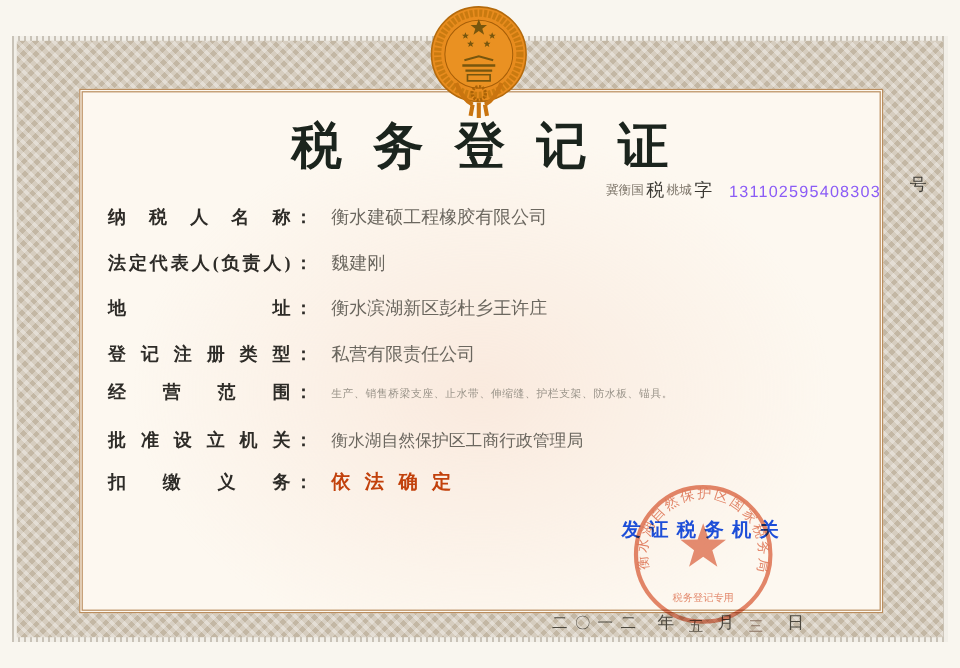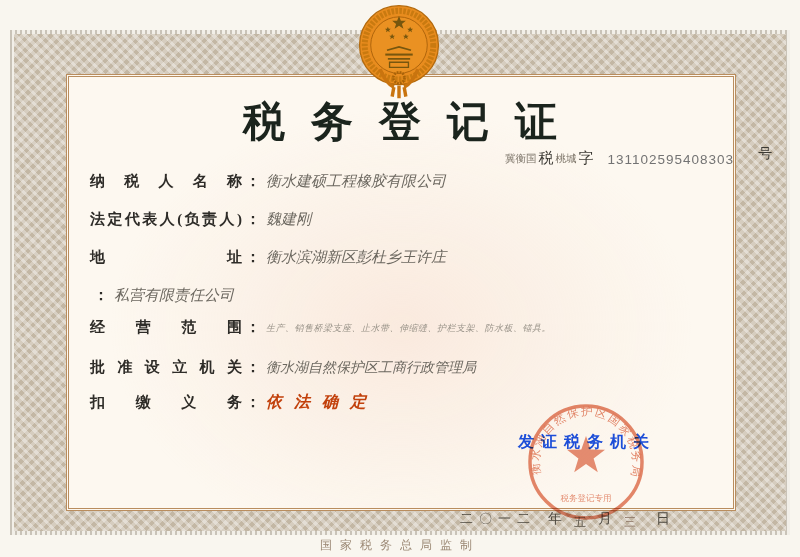--- a/index.html
+++ b/index.html
@@ -14,28 +14,28 @@
           repeating-linear-gradient(-45deg,#d6cdbf 0 4px,#c3b7a4 4px 8px);}
   .content{width:100%;height:100%;box-sizing:border-box;border:3px double #b98d5e;
         background:radial-gradient(ellipse at 50% 58%,rgba(244,211,193,.38),rgba(253,248,240,0) 62%),#fdf8f0;}
   
   .title{position:absolute;left:0;right:0;top:94px;text-align:center;font-size:42px;font-weight:bold;
          color:#1b241d;letter-spacing:26px;padding-left:26px;}
   
   .serial{position:absolute;left:505px;top:152px;display:flex;align-items:flex-start;white-space:nowrap;}
   .serial .sm{font-size:10.5px;color:#7c7468;}
   .serial .big{font-size:15px;color:#3c3a34;position:relative;top:-3px;margin:0 2px;}
-  .serial .num{font-size:13.5px;color:#737373;letter-spacing:1px;margin:0 8px 0 12px;font-family:"Liberation Sans","DejaVu Sans",sans-serif;}
+  .serial .num{font-size:13.5px;color:#8b5cf6;letter-spacing:1px;margin:0 8px 0 12px;font-family:"Liberation Sans","DejaVu Sans",sans-serif;}
   .serial .suf{font-size:14px;color:#3c3a34;position:relative;top:-7px;margin-left:16px;}
   
   .row{position:absolute;left:90px;display:flex;align-items:baseline;white-space:nowrap;}
   .flabel{display:inline-block;width:152px;font-weight:bold;font-size:15px;color:#2e2c28;
           text-align:justify;text-align-last:justify;}
   .colon{display:inline-block;width:22px;text-align:center;font-weight:bold;color:#2e2c28;font-size:15px;}
-  .fvalue{font-size:15px;color:#6b675f;margin-left:2px;font-style:italic;}
+  .fvalue{font-size:15px;color:#6b675f;margin-left:12px;}
   .row-scope .fvalue{font-size:9px;color:#9a948a;letter-spacing:.5px;position:relative;top:-1px;}
   .row-authority .fvalue{font-size:14px;}
   .row-obligation .fvalue{font-size:16px;font-weight:bold;color:#c2410c;letter-spacing:12px;}
   
   .issuer{position:absolute;left:518px;top:432px;font-size:16px;font-weight:bold;color:#1d4ed8;letter-spacing:7px;white-space:nowrap;}
   .dateline{position:absolute;left:460px;top:462px;display:flex;align-items:baseline;white-space:nowrap;color:#4c483f;}
   .dateline .dy{font-size:13px;letter-spacing:6px;margin-top:48px;}
   .dateline .du{font-size:14px;margin-left:12px;}
   .dateline .dm{font-size:12px;margin-left:12px;position:relative;top:3px;color:#5a5348;}
   .dateline .dd{font-size:12px;margin-left:12px;position:relative;top:3px;color:#8a7363;}
@@ -102,20 +102,21 @@
     <span class="flabel">法定代表人(负责人)</span>
     <span class="colon">：</span>
     <span class="fvalue">魏建刚</span>
   </div>
   <div class="row" style="top:248px">
     <span class="flabel">地址</span>
     <span class="colon">：</span>
     <span class="fvalue">衡水滨湖新区彭杜乡王许庄</span>
   </div>
   <div class="row" style="top:286px">
+    <span class="flabel">登记注册类型</span>
     <span class="colon">：</span>
     <span class="fvalue">私营有限责任公司</span>
   </div>
   <div class="row row-scope" style="top:318px">
     <span class="flabel">经营范围</span>
     <span class="colon">：</span>
     <span class="fvalue">生产、销售桥梁支座、止水带、伸缩缝、护栏支架、防水板、锚具。</span>
   </div>
   <div class="row row-authority" style="top:358px">
     <span class="flabel">批准设立机关</span>
@@ -143,15 +144,14 @@
       <path id="sealArc" d="M19.8,80.1 A47,47 0 1 1 108.2,80.1" fill="none"></path>
     </defs>
     <circle cx="64" cy="64" r="56" fill="none" stroke="#dd6a48" stroke-width="3.5" opacity=".9"></circle>
     <polygon points="64,38 68.7,51.5 83,51.8 71.6,60.5 75.8,74.2 64,66 52.2,74.2 56.4,60.5 45,51.8 59.3,51.5" fill="#dd6a48" opacity=".85"></polygon>
     <text font-size="11.5" fill="#dd6a48" opacity=".9" letter-spacing="2" font-family="Liberation Serif, DejaVu Serif, serif">
       <textPath href="#sealArc" startOffset="4">衡水湖自然保护区国家税务局</textPath>
     </text>
     <text x="64" y="103" text-anchor="middle" font-size="8.5" fill="#dd6a48" opacity=".85" font-family="Liberation Serif, DejaVu Serif, serif">税务登记专用</text>
   </svg>
 
-  <div class="maker">国家税务总局监制</div>
 
 </div>
 
 </body></html>

